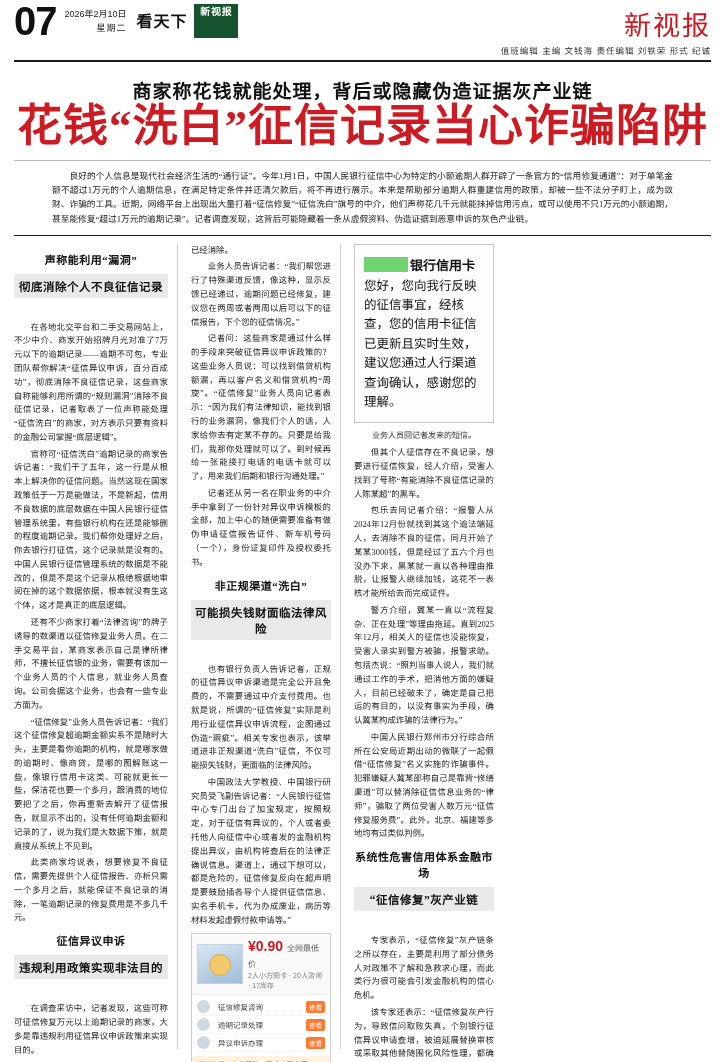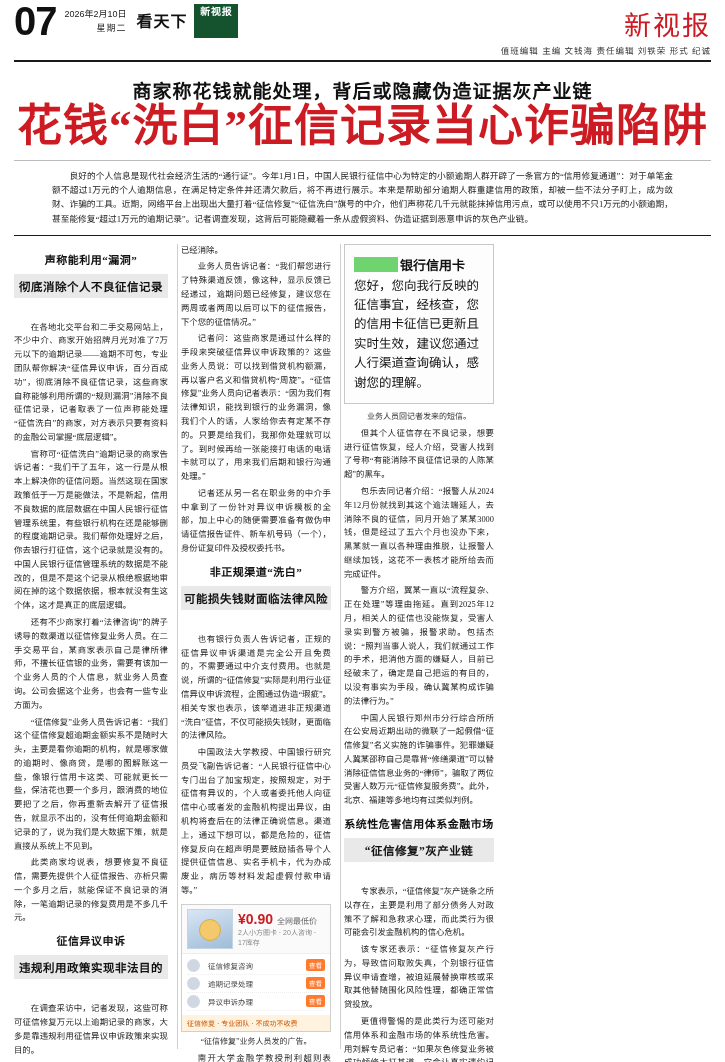--- a/index.html
+++ b/index.html
@@ -124,21 +124,21 @@
   .cols {
     display: flex;
     margin-top: 8px;
     height: 805px;
   }
   .col {
     width: 163px;
     padding-right: 9px;
     position: relative;
   }
-  .col + .col { padding-left: 3px; border-left: 1px solid #cfcfcf; }
+  .col + .col { padding-left: 13px; border-left: 1px solid #cfcfcf; }
   .col p {
     font-size: 8.4px;
     line-height: 1.64;
     text-align: justify;
     text-indent: 2em;
     margin: 0 0 3px 0;
     color: #1c1c1c;
   }
   .col p.noind { text-indent: 0; }
 

